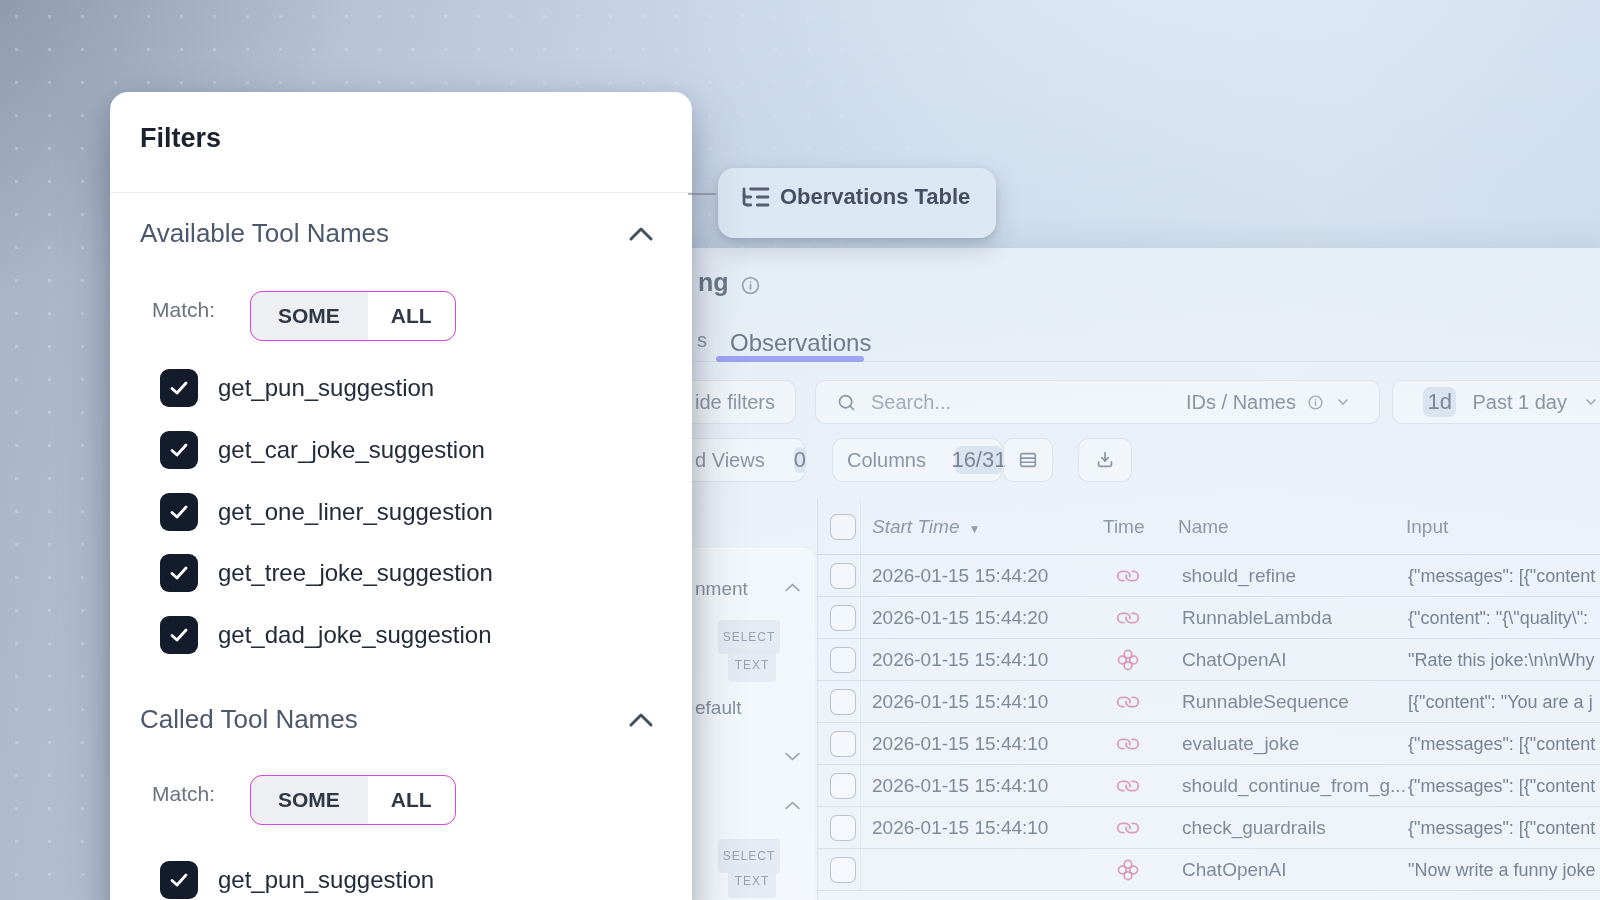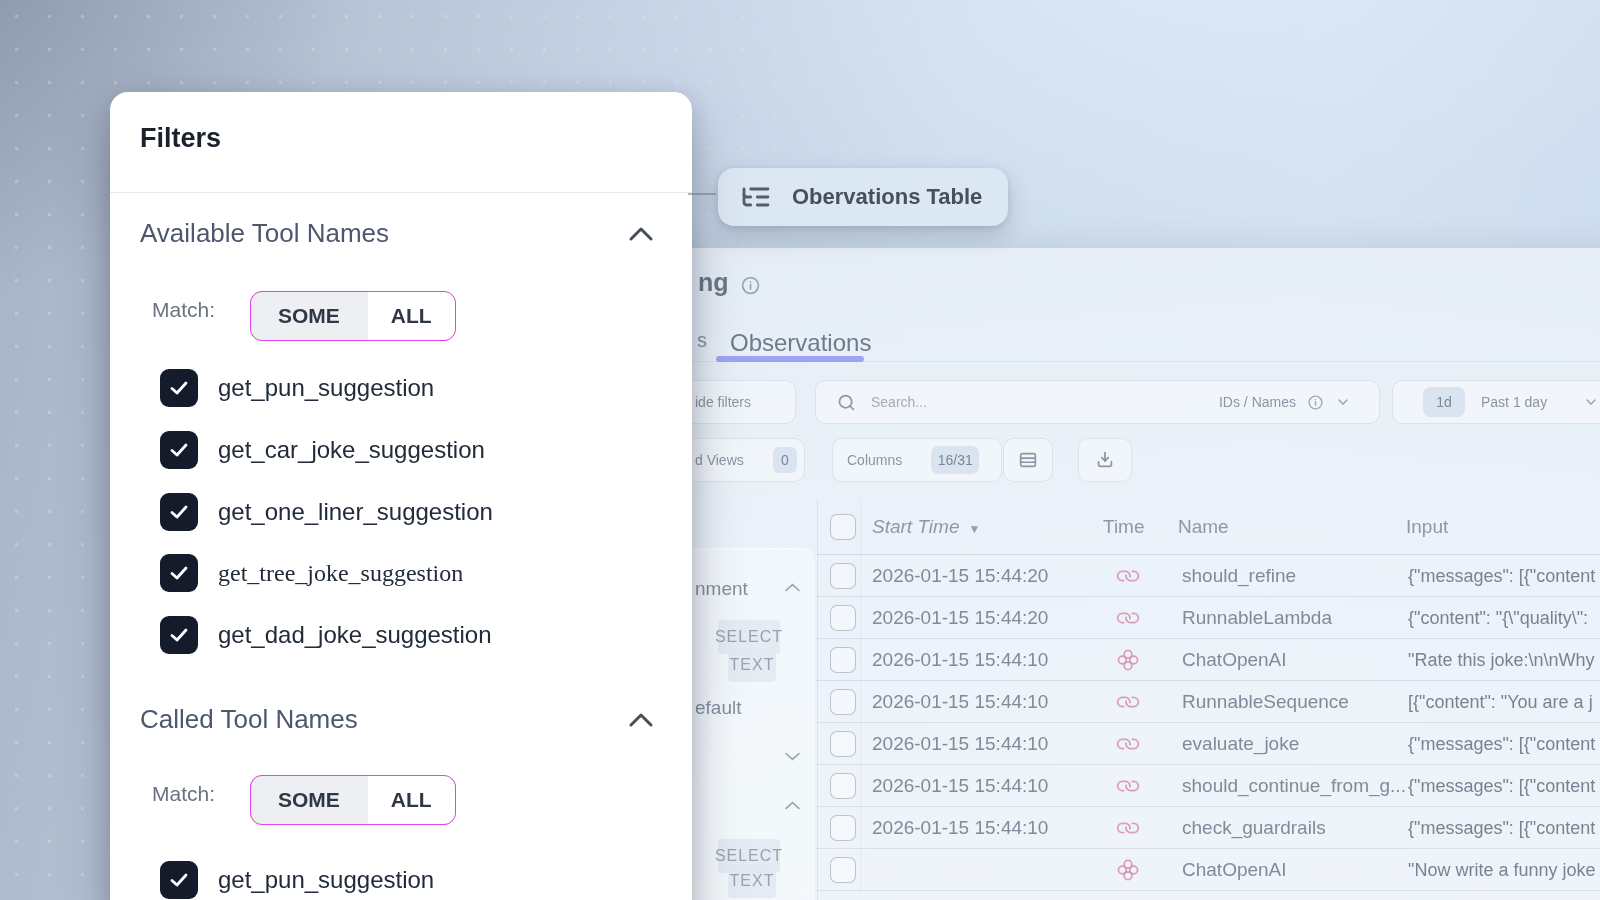--- a/index.html
+++ b/index.html
@@ -21,23 +21,23 @@
     box-shadow:0 -6px 28px rgba(51,65,85,.10);}
   .app-layer{position:absolute;inset:0;z-index:2;}
   .bgtxt{position:absolute;white-space:nowrap;color:rgba(124,135,151,.92);}
   .app-title{left:698px;top:268px;font-size:25px;font-weight:600;color:rgba(86,97,114,.85);}
   .tab-frag{left:697px;top:329px;font-size:20px;color:rgba(108,120,137,.8);}
   .tab-active{left:730px;top:329px;font-size:24px;color:rgba(94,106,124,.88);}
   .tab-underline{position:absolute;left:716px;top:356px;width:148px;height:6px;border-radius:3px;background:rgba(140,148,243,.82);}
   .tabbar-line{position:absolute;left:640px;top:361px;width:960px;height:1px;background:rgba(148,163,184,.16);}
   .ctl{position:absolute;height:44px;border-radius:10px;background:rgba(249,251,253,.5);
     border:1px solid rgba(203,214,227,.55);box-sizing:border-box;display:flex;align-items:center;}
-  .ctl-txt{font-size:14px;color:rgba(130,141,155,.92);white-space:nowrap;}
+  .ctl-txt{font-size:20px;color:rgba(130,141,155,.92);white-space:nowrap;}
   .chip{display:inline-flex;align-items:center;justify-content:center;border-radius:7px;
-    background:rgba(214,224,238,.85);color:rgba(118,129,145,.95);font-size:14px;margin-left:16px;}
+    background:rgba(214,224,238,.85);color:rgba(118,129,145,.95);font-size:22px;margin-left:16px;}
   .icon{display:inline-flex;align-items:center;justify-content:center;}
   .icon svg{display:block;}
   
   .vline{position:absolute;width:1px;background:rgba(148,163,184,.2);}
   .thead{position:absolute;left:817px;top:499px;width:783px;height:56px;
     border-bottom:1px solid rgba(148,163,184,.3);box-sizing:border-box;}
   .trow{position:absolute;left:817px;width:783px;height:42px;
     border-bottom:1px solid rgba(148,163,184,.24);box-sizing:border-box;}
   .cb{position:absolute;width:26px;height:26px;border-radius:7px;box-sizing:border-box;
     border:1.5px solid rgba(148,160,175,.6);background:rgba(255,255,255,.4);}
@@ -45,24 +45,24 @@
   .hcell{font-size:19px;color:rgba(137,148,162,.95);line-height:56px;}
   .cell{font-size:19px;color:rgba(122,133,148,.95);line-height:42px;}
   .cell.input{font-size:18px;color:rgba(113,124,140,.95);}
   .sort-caret::after{content:"▼";font-size:12px;margin-left:9px;color:rgba(137,148,162,.9);}
   .ticon{position:absolute;left:300px;top:10px;width:22px;height:22px;color:rgba(214,135,173,.8);}
   
   .side-panel{position:absolute;left:604px;top:548px;width:210px;height:362px;z-index:2;
     border-radius:12px;background:rgba(248,251,254,.55);border:1px solid rgba(255,255,255,.6);box-sizing:border-box;}
   .sbadge{position:absolute;display:flex;align-items:center;justify-content:center;z-index:2;
     height:34px;border-radius:4px;background:rgba(226,233,241,.85);
-    font-size:16px;letter-spacing:1px;color:rgba(148,158,172,.95);}
+    font-size:12px;letter-spacing:1px;color:rgba(148,158,172,.95);}
   
   .pill{position:absolute;left:718px;top:168px;height:58px;z-index:3;display:flex;align-items:center;
-    padding:0 26px 0 22px;gap:20px;border-radius:16px;background:#dce7f4;
+    padding:0 26px 12px 22px;gap:8px;border-radius:16px;background:#dce7f4;
     box-shadow:0 10px 25px rgba(30,41,59,.18),0 2px 6px rgba(30,41,59,.12);}
   .pill-label{font-size:22px;font-weight:700;color:#454f5f;white-space:nowrap;}
   .leader{position:absolute;left:688px;top:193px;width:28px;height:2px;background:rgba(107,117,131,.55);z-index:6;}
   
   .fcard{position:absolute;left:110px;top:92px;width:582px;height:840px;z-index:5;
     background:#ffffff;border-radius:18px;
     box-shadow:0 25px 60px -10px rgba(15,23,42,.35),0 8px 24px rgba(15,23,42,.15);}
   .fcard *{box-sizing:border-box;}
   .f-title{position:absolute;left:30px;top:31px;font-size:27px;font-weight:600;color:#1a222e;}
   .f-div{position:absolute;left:0;top:100px;width:100%;height:1px;background:#e8eaee;}
@@ -343,21 +343,21 @@
       <span class="fitem-label">get_car_joke_suggestion</span>
     </div>
     <div class="fitem" style="top:400px;">
       <span class="fcb">
           <svg width="24" height="24" viewBox="0 0 24 24" fill="none" stroke="#ffffff" stroke-width="2.8" stroke-linecap="round" stroke-linejoin="round">
             <path d="M5 12.5 10 17 19 7"></path>
           </svg>
         </span>
       <span class="fitem-label">get_one_liner_suggestion</span>
     </div>
-    <div class="fitem" style="top:461px;font-family:Liberation Serif, serif;">
+    <div class="fitem" style="top:461px;">
       <span class="fcb">
           <svg width="24" height="24" viewBox="0 0 24 24" fill="none" stroke="#ffffff" stroke-width="2.8" stroke-linecap="round" stroke-linejoin="round">
             <path d="M5 12.5 10 17 19 7"></path>
           </svg>
         </span>
       <span class="fitem-label">get_tree_joke_suggestion</span>
     </div>
     <div class="fitem" style="top:523px;">
       <span class="fcb">
           <svg width="24" height="24" viewBox="0 0 24 24" fill="none" stroke="#ffffff" stroke-width="2.8" stroke-linecap="round" stroke-linejoin="round">

